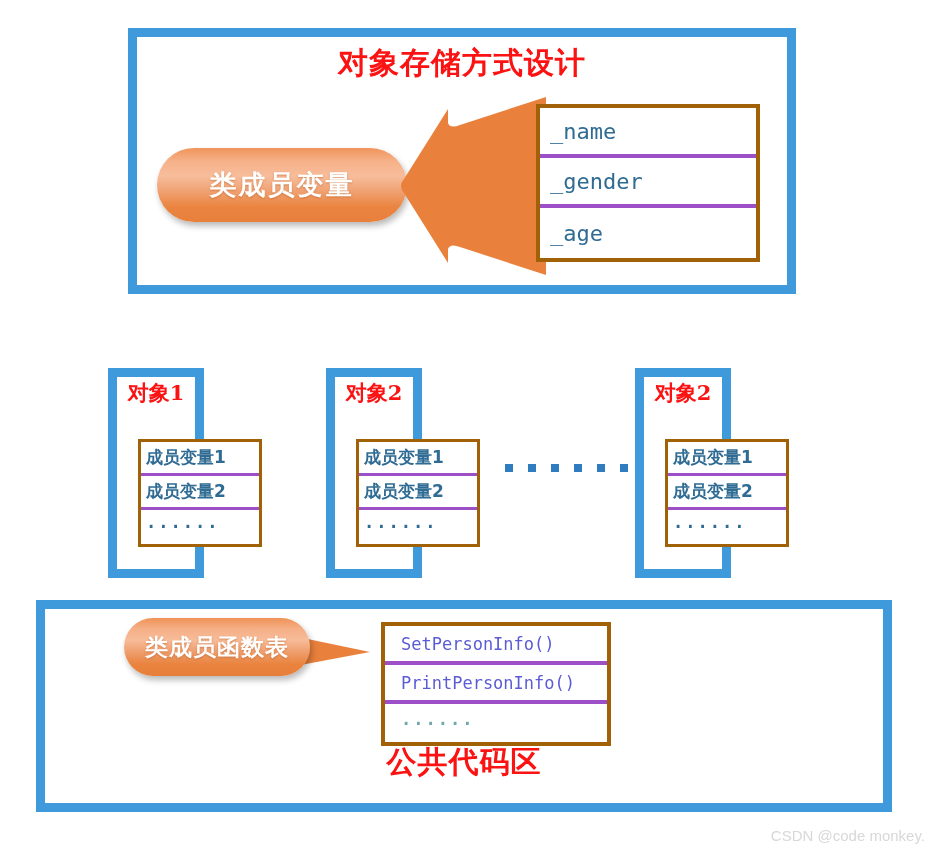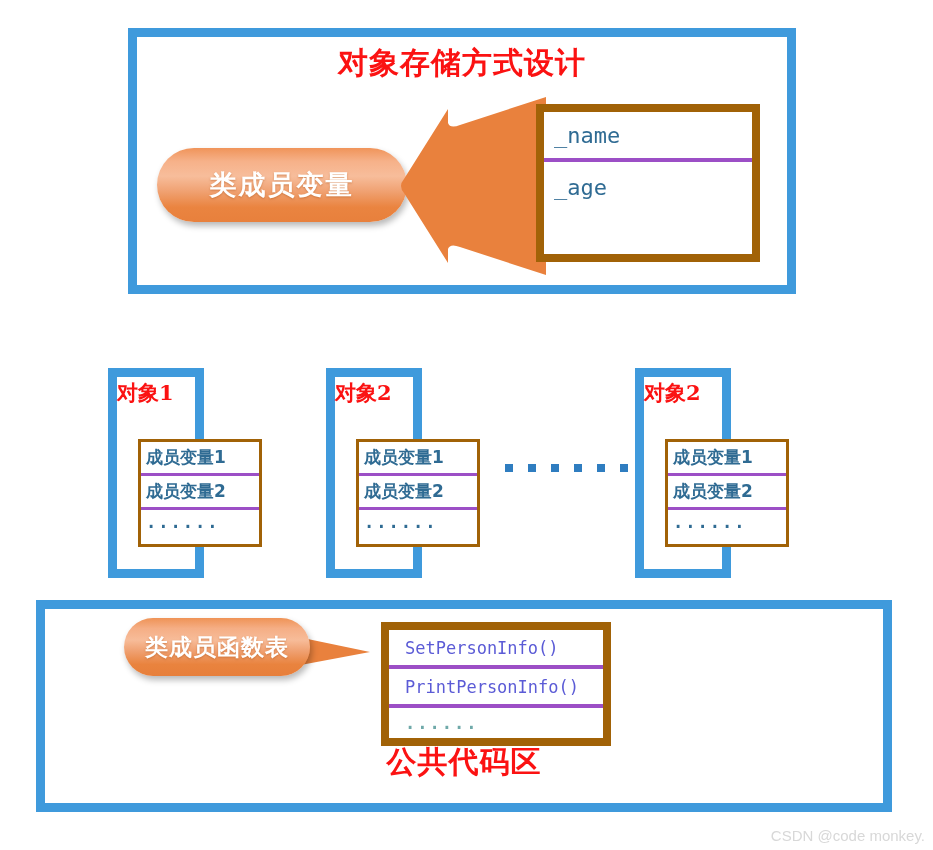--- a/index.html
+++ b/index.html
@@ -76,21 +76,21 @@
     left: 398px;
     top: 95px;
     width: 148px;
     height: 182px;
   }
 
   
   .purple-table {
     position: absolute;
     box-sizing: border-box;
-    border: 8px solid #a16207;
+    border: 4px solid #a16207;
     background: #ffffff;
   }
   .purple-row {
     box-sizing: border-box;
     border-bottom: 4px solid #9c4fc6;
     display: flex;
     align-items: center;
     padding-left: 10px;
   }
   .purple-row:last-child { border-bottom: none; }
@@ -116,21 +116,21 @@
     top: 368px;
   }
   #object-panel-0 { left: 108px; }
   #object-panel-1 { left: 326px; }
   #object-panel-2 { left: 635px; }
   .object-title {
     position: absolute;
     left: 0;
     right: 0;
     top: 2px;
-    text-align: left;
+    text-align: center;
     color: #fb1212;
     font-size: 21px;
     font-weight: bold;
     font-family: "DejaVu Serif", "Liberation Serif", serif;
     white-space: nowrap;
   }
   .object-table {
     left: 50%;
     transform: translateX(-50%);
     top: 62px;
@@ -282,20 +282,23 @@
 
 <svg id="big-arrow" viewBox="0 0 148 182">
   <path d="M148,2 L62,30 Q52,34 50,28 L50,14 L6,84 Q0,91 6,98 L50,168 L50,154 Q52,148 62,152 L148,180 Z" fill="#e9813d"></path>
 </svg>
 
 <div class="purple-table" id="fields-table">
   <div class="purple-row">
     <span class="code-text">_name</span>
   </div>
   <div class="purple-row">
+    <span class="code-text">_gender</span>
+  </div>
+  <div class="purple-row">
     <span class="code-text">_age</span>
   </div>
 </div>
 
 <div class="panel object-panel" id="object-panel-0">
   <div class="object-title">对象1</div>
   <div class="purple-table object-table">
     <div class="purple-row">
       <span class="cn-text">成员变量1</span>
     </div>

